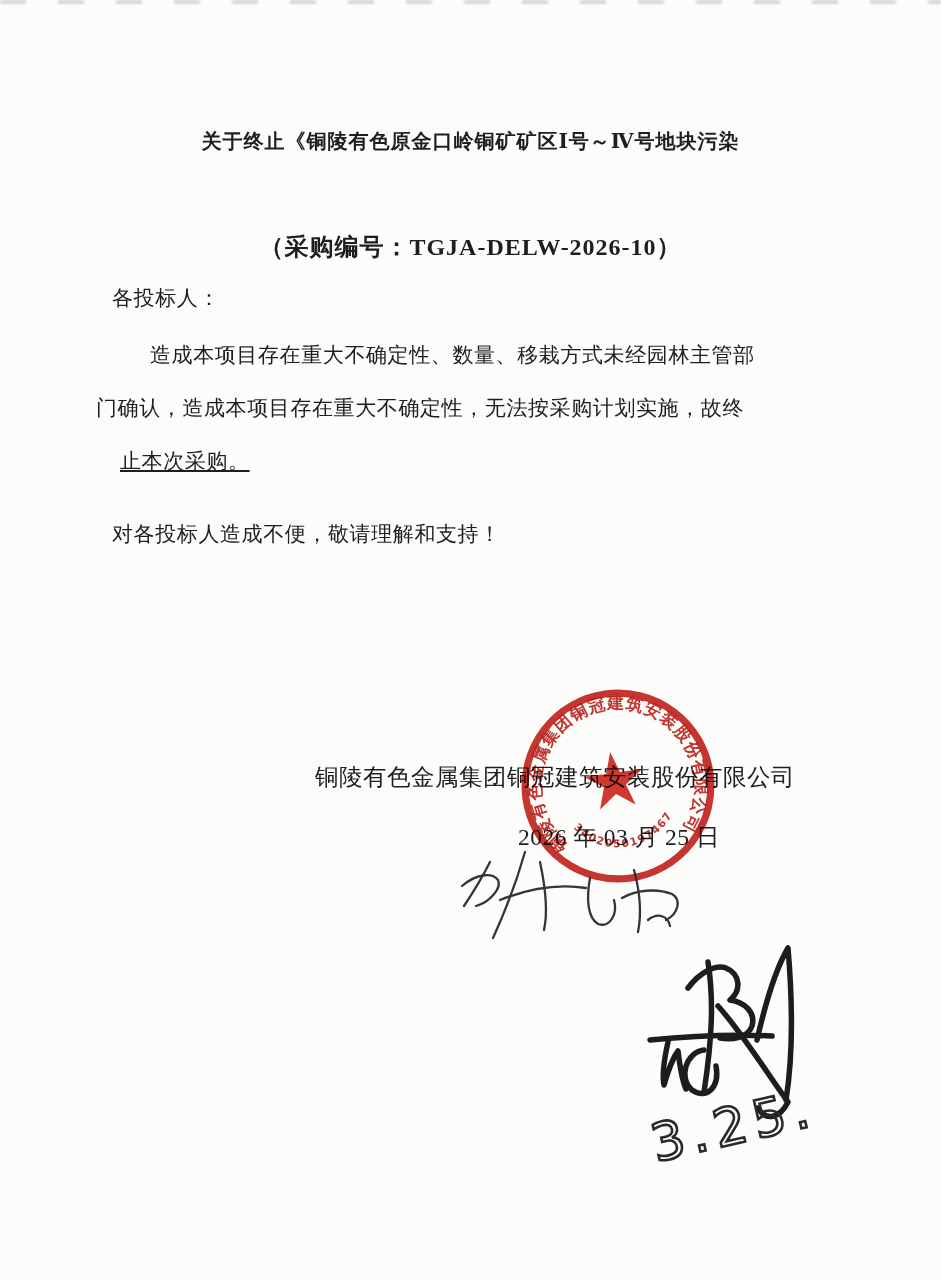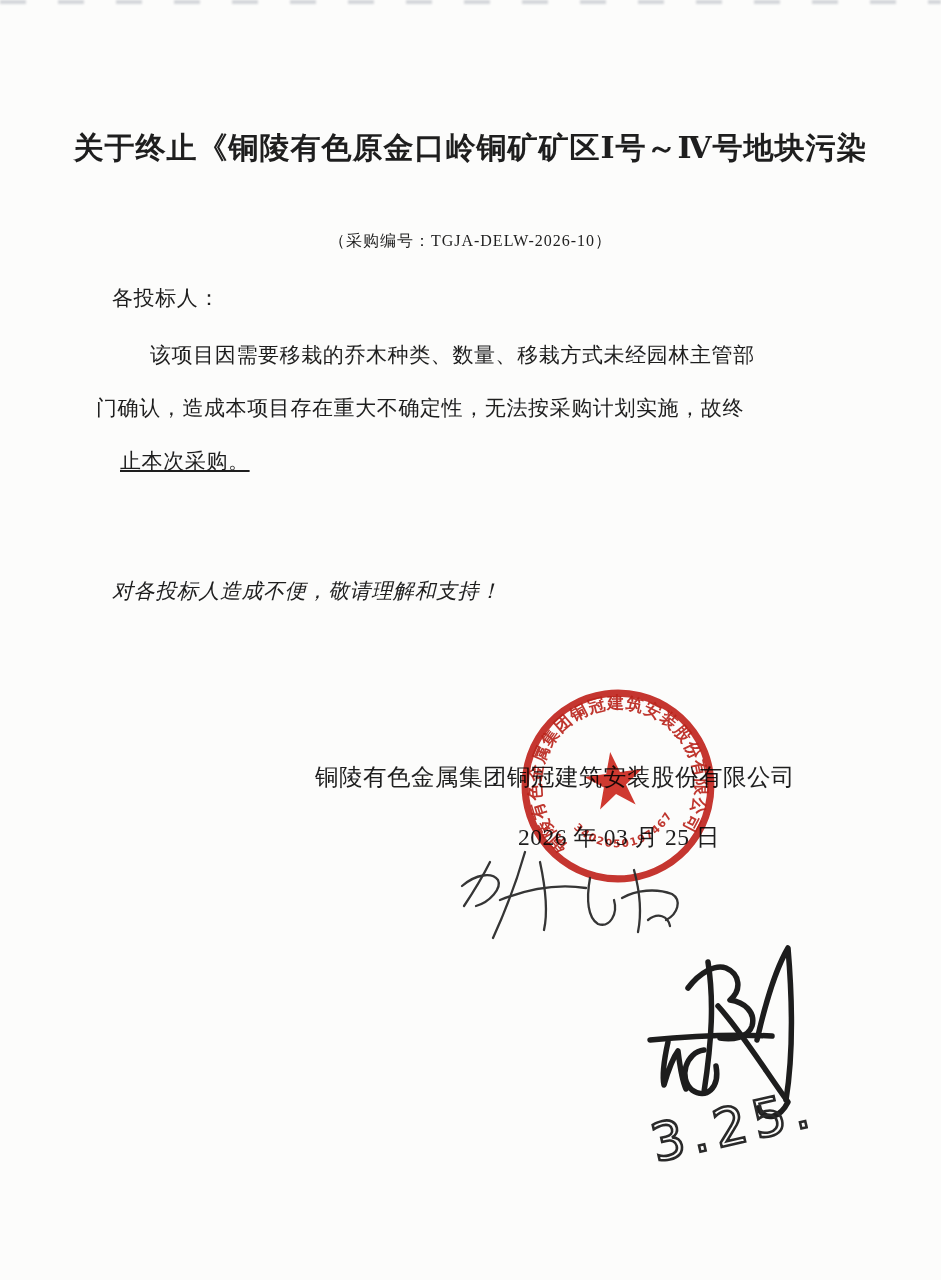--- a/index.html
+++ b/index.html
@@ -9,22 +9,22 @@
     font-family:"Liberation Serif","DejaVu Serif",serif;
     color:#1e1e1e;
   }
   .scan-edge{
     position:absolute;top:0;left:0;right:0;height:4px;opacity:.45;
     background:repeating-linear-gradient(90deg,
       rgba(90,100,120,.55) 0 26px, rgba(90,100,120,0) 26px 58px);
     filter:blur(1px);
   }
   .tline{position:absolute;left:60px;right:60px;text-align:center;
-    font-weight:700;font-size:30px;letter-spacing:1px;white-space:nowrap;}
-  .tline3{font-size:16px;font-weight:400;letter-spacing:1px;}
+    font-weight:700;font-size:20px;letter-spacing:1px;white-space:nowrap;}
+  .tline3{font-size:24px;font-weight:700;letter-spacing:1px;}
   .bline{position:absolute;font-size:21px;letter-spacing:0.6px;white-space:nowrap;}
   .sig{position:absolute;font-size:23.5px;letter-spacing:0.5px;white-space:nowrap;}
   .stamp{position:absolute;left:518px;top:686px;width:200px;height:200px;
     mix-blend-mode:multiply;transform:rotate(-8deg);}
   .ink{position:absolute;}
   .note-svg text{
     font-family:"DejaVu Sans",sans-serif;
     fill:none;stroke:#2a2a2a;stroke-width:2.6px;
     letter-spacing:7px;
   }
@@ -33,24 +33,24 @@
 <body>
 
 <div class="page">
 
   <div class="scan-edge"></div>
 
   <div class="tline" style="top:128px;">关于终止《铜陵有色原金口岭铜矿矿区Ⅰ号～Ⅳ号地块污染</div>
   <div class="tline tline3" style="top:231px;">（采购编号：TGJA-DELW-2026-10）</div>
 
   <div class="bline" style="left:112px;top:284px;">各投标人：</div>
-  <div class="bline" style="left:150px;top:341px;">该项目因需要移栽的乔木种类、数量、移栽方式未经园林主管部</div>
+  <div class="bline" style="left:150px;top:341px;">造成本项目存在重大不确定性、数量、移栽方式未经园林主管部</div>
   <div class="bline" style="left:96px;top:394px;">门确认，造成本项目存在重大不确定性，无法按采购计划实施，故终</div>
   <div class="bline" style="left:120px;top:447px;text-decoration:underline;">止本次采购。</div>
-  <div class="bline" style="left:112px;top:577px;font-style:italic;">对各投标人造成不便，敬请理解和支持！</div>
+  <div class="bline" style="left:112px;top:520px;">对各投标人造成不便，敬请理解和支持！</div>
 
   <div class="sig" style="left:315px;top:761px;">铜陵有色金属集团铜冠建筑安装股份有限公司</div>
   <div class="sig" style="left:518px;top:821px;">2026 年 03 月 25 日</div>
 
   <svg class="stamp" viewBox="0 0 196 196">
     <circle cx="98" cy="98" r="91" fill="none" stroke="#c3251e" stroke-width="7" opacity="0.92"></circle>
     <polygon fill="#cf2a20" opacity="0.93" points="95,64 101.8,84.7 123.5,84.7 105.9,97.6 112.6,118.3 95,105.5 77.4,118.3 84.1,97.6 66.5,84.7 88.2,84.7"></polygon>
     <defs>
       <path id="ringTextPath" d="M 44.3 151.7 A 76 76 0 1 1 151.7 151.7" fill="none"></path>
       <path id="serialPath" d="M 45 126.2 A 60 60 0 0 0 151 126.2" fill="none"></path>

